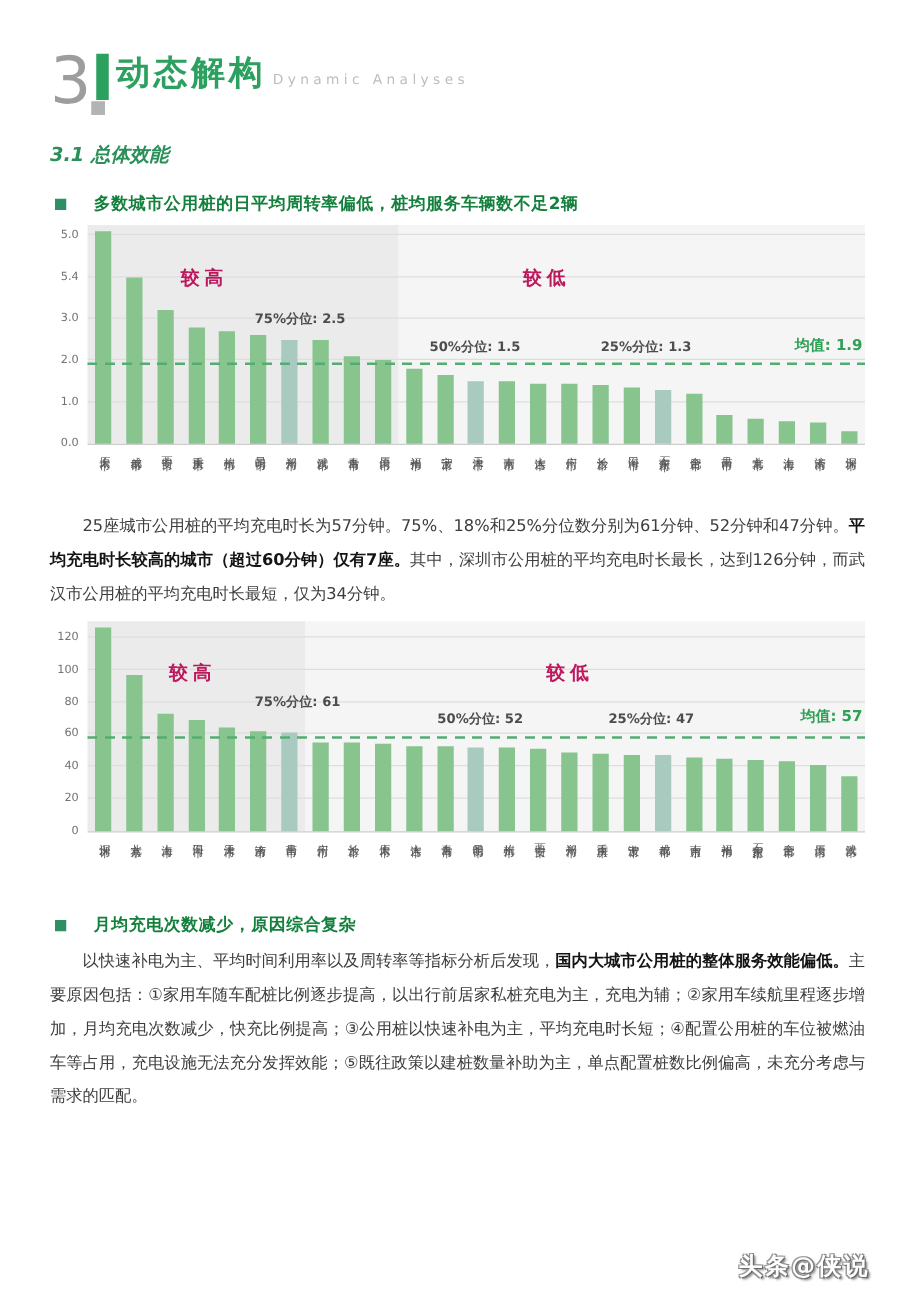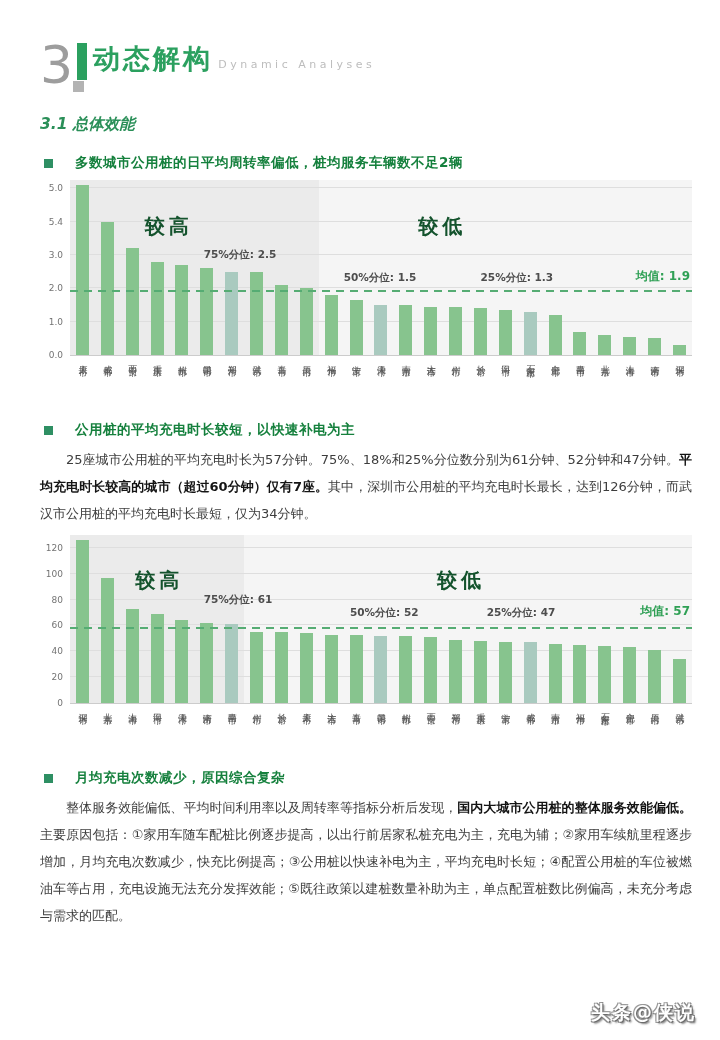--- a/index.html
+++ b/index.html
@@ -36,21 +36,21 @@
   .region-high { background: #ebebeb; left: 0; }
   .region-low { background: #f5f5f5; right: 0; }
   .gridline { position: absolute; left: 0; right: 0; height: 1px; background: #dedede; }
   .baseline { position: absolute; left: 0; right: 0; bottom: -1px; height: 1px; background: #cccccc; }
   .meanline { position: absolute; left: 0; right: 0; height: 2px;
     background: repeating-linear-gradient(90deg, #55ac73 0 8px, transparent 8px 14px); }
   .bars { position: absolute; left: 0; right: 0; top: 0; bottom: 0; display: flex; align-items: flex-end; }
   .bar-slot { flex: 1; display: flex; justify-content: center; align-items: flex-end; height: 100%; }
   .bar { width: 52%; }
   .ann { position: absolute; font-weight: bold; white-space: nowrap; }
-  .ann-zone { font-size: 20px; color: #14532d; letter-spacing: 4px; }
+  .ann-zone { font-size: 15px; color: #be185d; letter-spacing: 4px; }
   .ann-pct { font-size: 10.5px; color: #4d4d4d; }
   .ann-mean { font-size: 12px; color: #2fa055; }
   .xrow { display: flex; margin-top: 3px; }
   .yaxis-spacer { width: 30px; flex: 0 0 auto; }
   .xlabels { flex: 1; display: flex; }
   .xcell { flex: 1; display: flex; justify-content: center; }
   .xlabel { writing-mode: vertical-rl; text-orientation: upright; font-size: 9px;
     color: #555; line-height: 1; letter-spacing: 1px; height: 46px; }
   figcaption { text-align: center; font-size: 12.5px; font-weight: bold; color: #262626; margin-top: 2px; }
   
@@ -267,24 +267,20 @@
               <div class="xlabel">济南市</div>
             </div>
             <div class="xcell">
               <div class="xlabel">深圳市</div>
             </div>
           </div>
         </div>
       </div>
   </figure>
 
-  <div class="bullet-heading">
-    <span class="bullet-sq"></span>
-    <span class="bullet-text">公用桩的平均充电时长较短，以快速补电为主</span>
-  </div>
   <p class="body"><span>25座城市公用桩的平均充电时长为57分钟。75%、18%和25%分位数分别为61分钟、52分钟和47分钟。</span><b>平均充电时长较高的城市（超过60分钟）仅有7座。</b><span>其中，深圳市公用桩的平均充电时长最长，达到126分钟，而武汉市公用桩的平均充电时长最短，仅为34分钟。</span></p>
 
   <figure class="chart">
     <div id="chart-1">
         <div class="plot-row">
           <div class="yaxis">
             <span class="ytick" style="bottom: 0px;">0</span>
             <span class="ytick" style="bottom: 25.8462px;">20</span>
             <span class="ytick" style="bottom: 51.6923px;">40</span>
             <span class="ytick" style="bottom: 77.5385px;">60</span>
@@ -468,16 +464,16 @@
             </div>
           </div>
         </div>
       </div>
   </figure>
 
   <div class="bullet-heading">
     <span class="bullet-sq"></span>
     <span class="bullet-text">月均充电次数减少，原因综合复杂</span>
   </div>
-  <p class="body"><span>整体服务效能偏低、平均时间利用率以及周转率等指标分析后发现，</span><b>国内大城市公用桩的整体服务效能偏低。</b><span>主要原因包括：①家用车随车配桩比例逐步提高，以出行前居家私桩充电为主，充电为辅；②家用车续航里程逐步增加，月均充电次数减少，快充比例提高；③公用桩以快速补电为主，平均充电时长短；④配置公用桩的车位被燃油车等占用，充电设施无法充分发挥效能；⑤既往政策以建桩数量补助为主，单点配置桩数比例偏高，未充分考虑与需求的匹配。</span></p>
+  <p class="body"><span>以快速补电为主、平均时间利用率以及周转率等指标分析后发现，</span><b>国内大城市公用桩的整体服务效能偏低。</b><span>主要原因包括：①家用车随车配桩比例逐步提高，以出行前居家私桩充电为主，充电为辅；②家用车续航里程逐步增加，月均充电次数减少，快充比例提高；③公用桩以快速补电为主，平均充电时长短；④配置公用桩的车位被燃油车等占用，充电设施无法充分发挥效能；⑤既往政策以建桩数量补助为主，单点配置桩数比例偏高，未充分考虑与需求的匹配。</span></p>
 
   <div class="watermark">头条@侠说</div>
 </div>
 
 </body></html>

